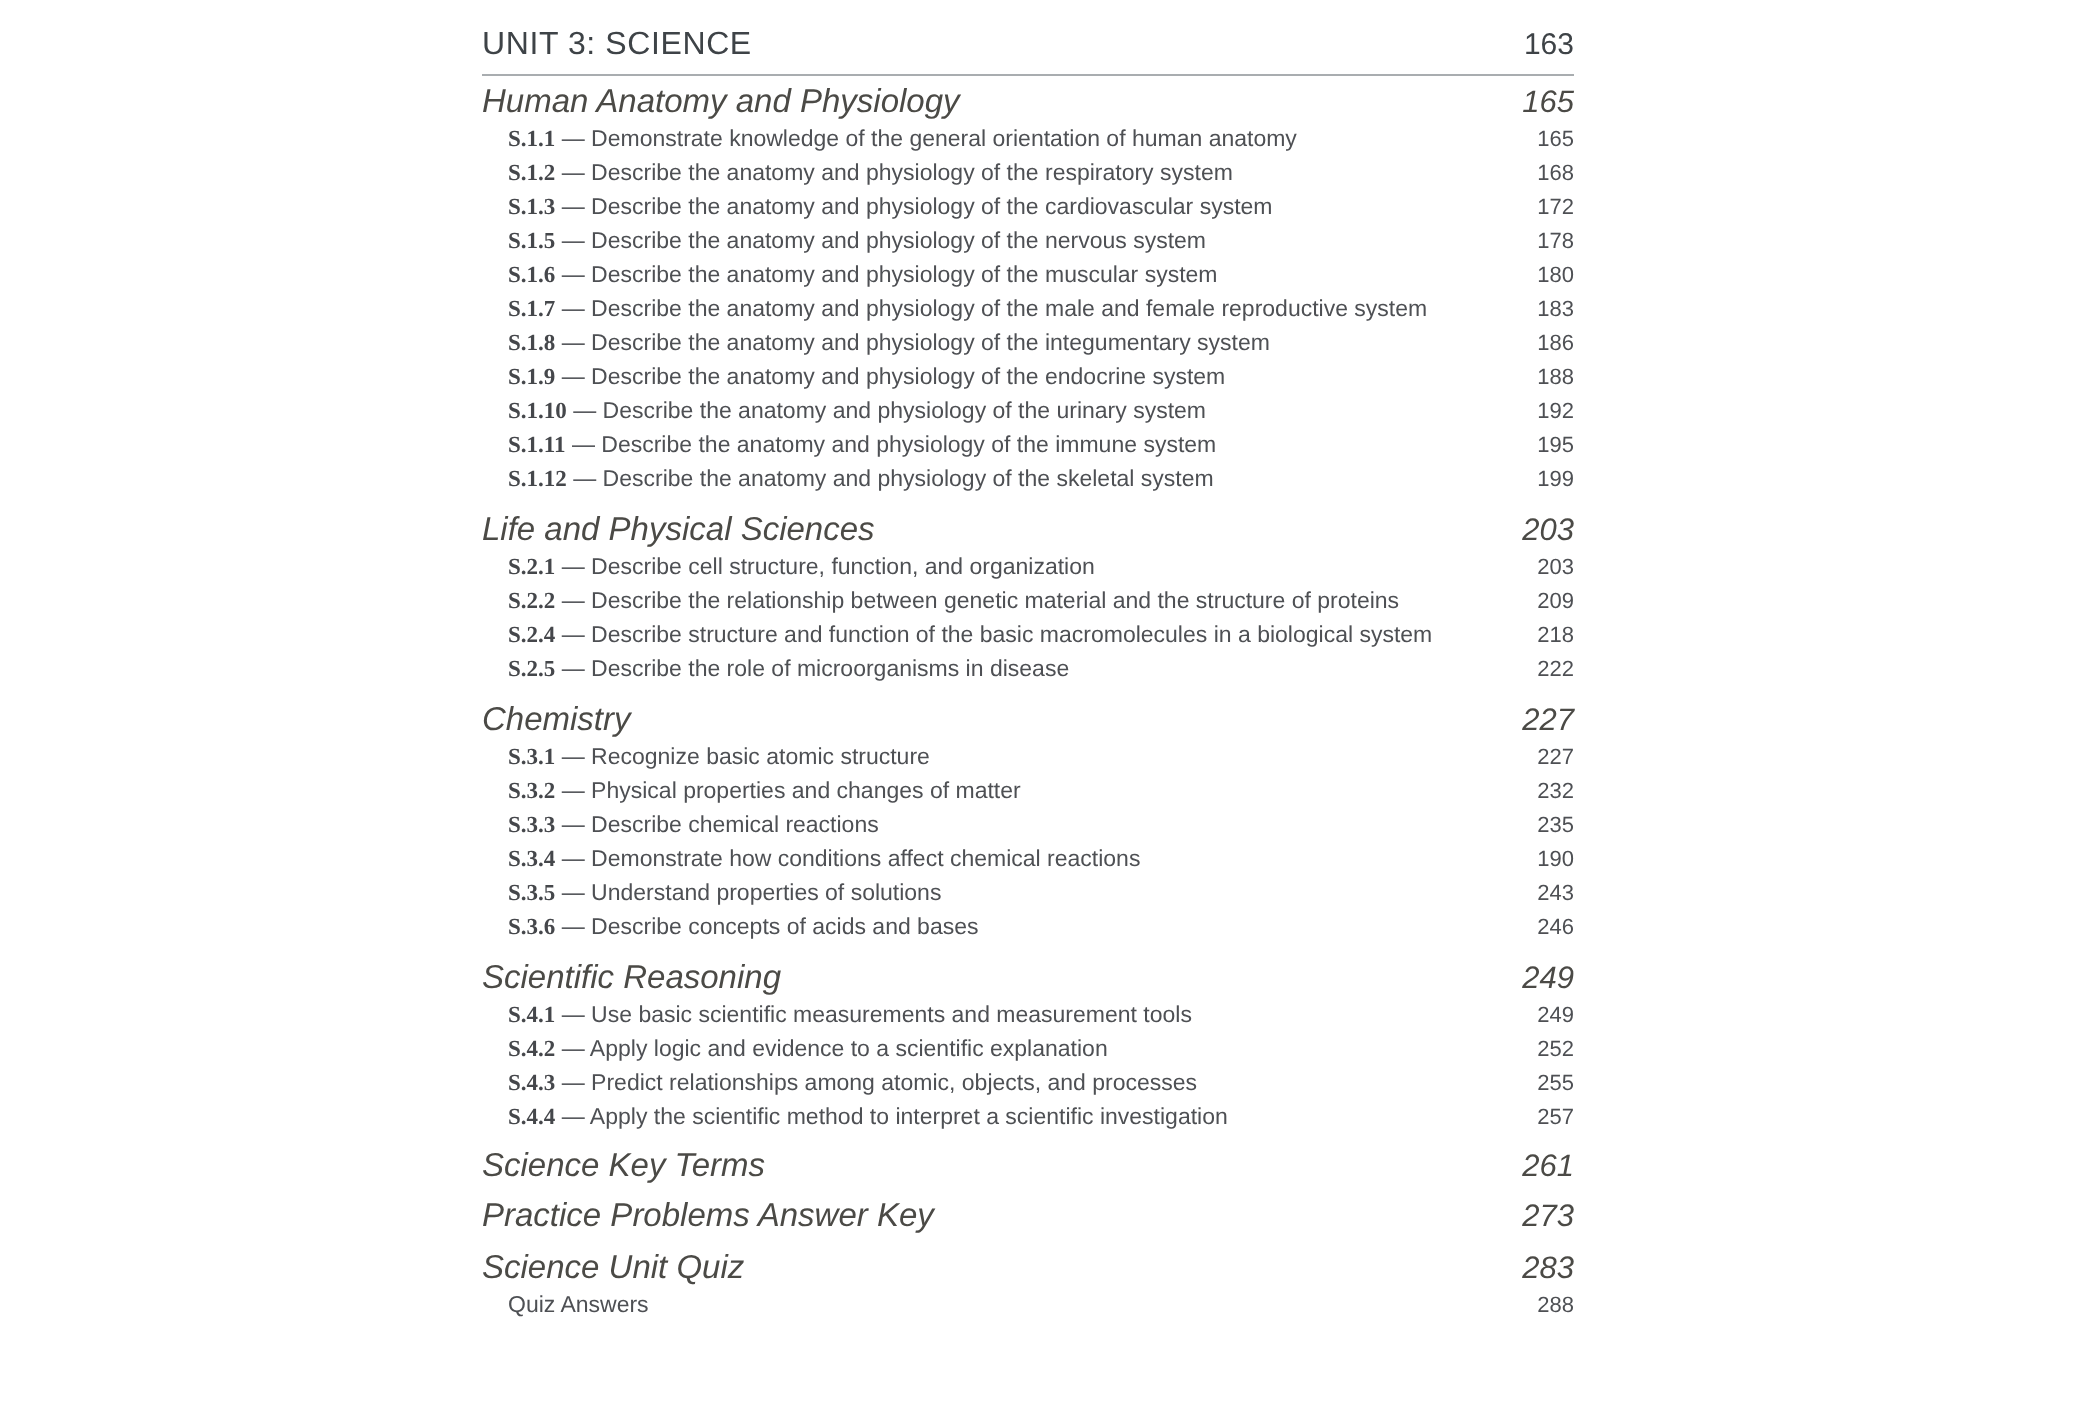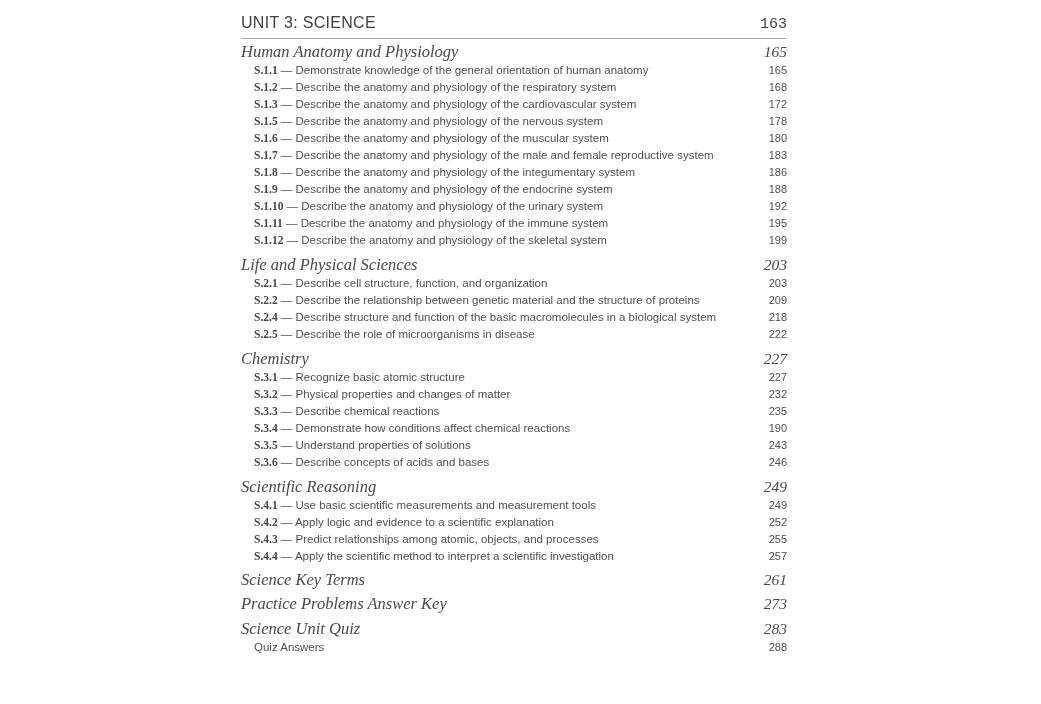--- a/index.html
+++ b/index.html
@@ -24,30 +24,29 @@
     border-bottom: 1px solid #a9adb0;
   }
   .unit-title {
     font-size: 16px;
     letter-spacing: 0.3px;
     color: #3e4347;
   }
   .unit-page {
     font-size: 15px;
     color: #3e4347;
-    font-family: Liberation Mono, monospace;
   }
   .section { margin-top: 7px; }
   .section:first-of-type { margin-top: 4px; }
   .section.standalone { margin-top: 6px; }
   .section-head {
     display: flex;
     justify-content: space-between;
     align-items: baseline;
-    font-family: Liberation Serif, serif;
+    font-family: Liberation Sans, sans-serif;
     font-style: italic;
     font-size: 16.5px;
     color: #4b4a46;
     line-height: 18px;
   }
   .section-page {
     font-size: 15.5px;
   }
   .items { margin-top: 1px; }
   .item {

